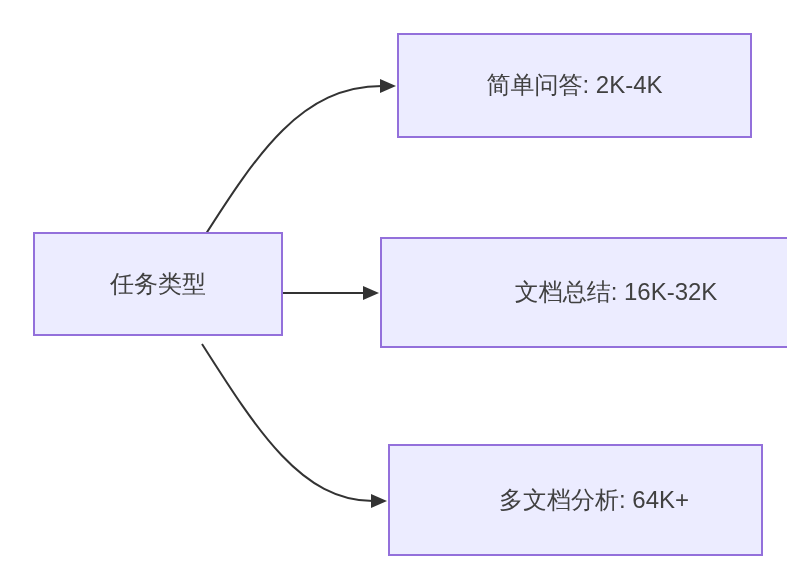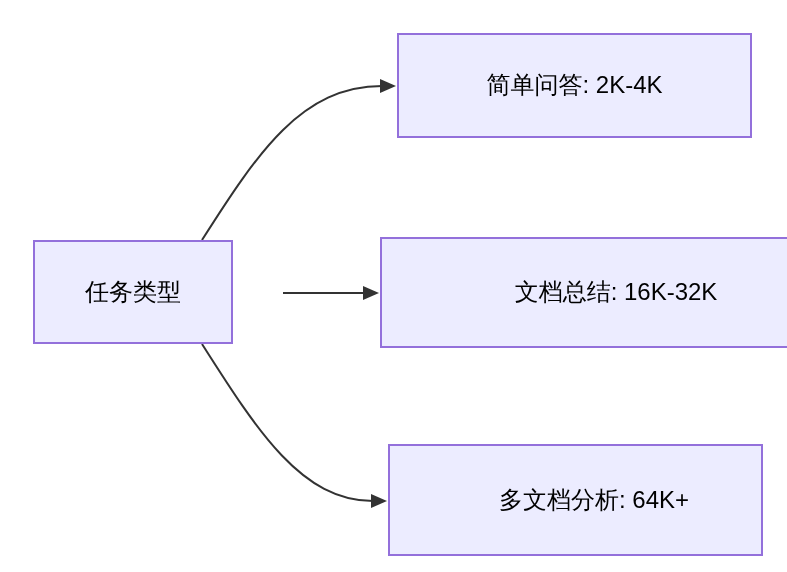--- a/index.html
+++ b/index.html
@@ -25,30 +25,30 @@
   .edge-path {
     fill: none;
     stroke: #333333;
     stroke-width: 2px;
   }
   .flow-node {
     position: absolute;
     box-sizing: border-box;
     background: #ECECFF;
     border: 2px solid #9370DB;
-    color: #000000;
+    color: #404040;
     font-size: 24px;
     line-height: 1.2;
     display: flex;
     align-items: center;
     justify-content: center;
     text-align: center;
     white-space: nowrap;
   }
-  .node-root   { left: 33px;  top: 240px; width: 200px; height: 104px; }
+  .node-root   { left: 33px;  top: 232px; width: 250px; height: 104px; }
   .node-top    { left: 397px; top: 33px;  width: 355px; height: 105px; }
   .node-middle { left: 380px; top: 237px; width: 472px; height: 111px; }
   .node-bottom { left: 388px; top: 444px; width: 375px; height: 112px; padding-left: 37px; }
 </style>
 </head>
 <body>
 
 <div class="canvas">
 
   <svg class="edges-layer" width="787" height="572" viewBox="0 0 787 572" aria-hidden="true">

